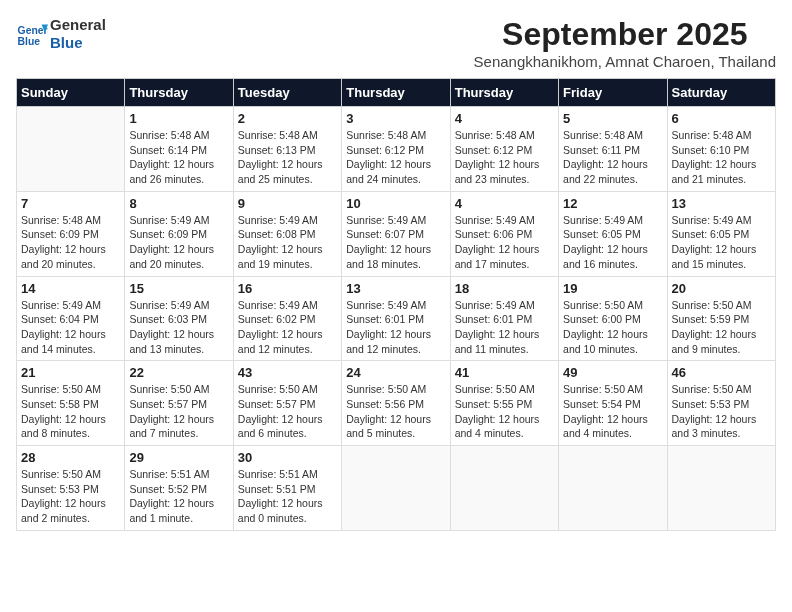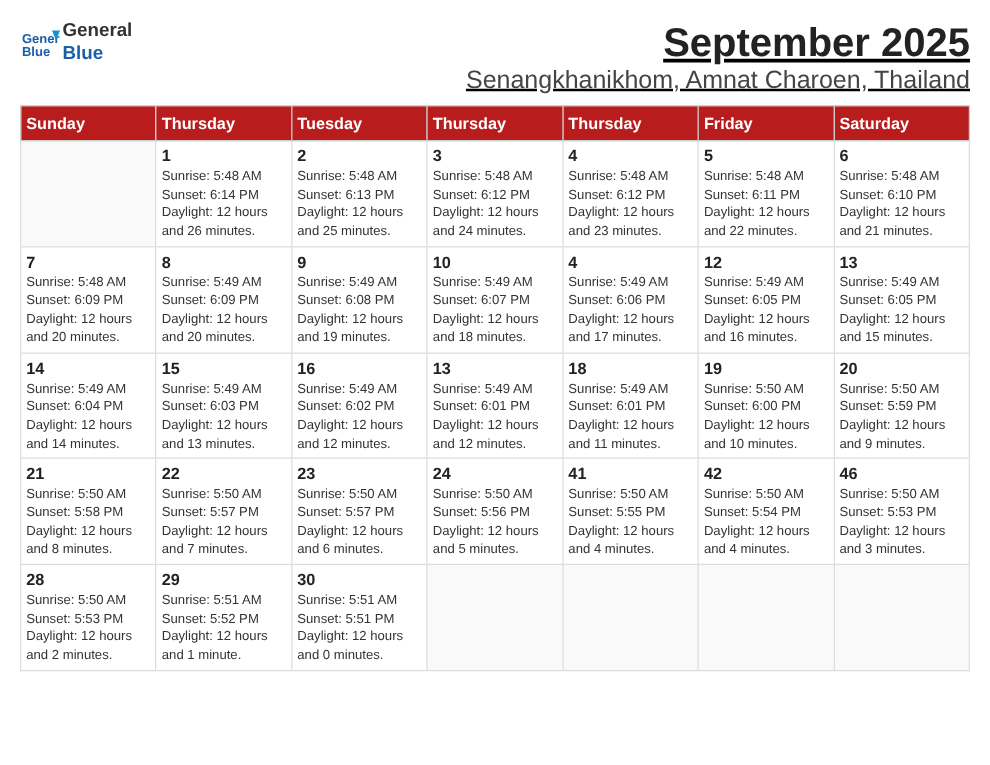--- a/index.html
+++ b/index.html
@@ -19,39 +19,38 @@
     .logo {
       display: flex;
       align-items: center;
     }
     .logo-icon {
       width: 32px;
       height: 32px;
       margin-right: 2px;
     }
     .title-block {
-      text-align: right;
-      text-decoration: underline;
+      text-align: center;
     }
     .main-title {
       font-size: 32px;
       font-weight: bold;
       color: #222;
     }
     .subtitle {
-      font-size: 20px;
+      font-size: 15px;
       color: #444;
     }
     table {
       width: 100%;
       border-collapse: collapse;
       font-size: 11px;
     }
     thead tr th {
-      background-color: #b91c1c;
+      background-color: #0f172a;
       color: #fff;
       padding: 6px 4px;
       text-align: left;
       font-size: 13px;
       font-weight: bold;
       border: 1px solid #ccc;
     }
     tbody tr td {
       vertical-align: top;
       padding: 4px;
@@ -272,42 +271,42 @@
 and 8 minutes.</div>
         </td>
         <td>
           <span class="day-num">22</span>
           <div class="day-info" style="white-space: pre-line;">Sunrise: 5:50 AM
 Sunset: 5:57 PM
 Daylight: 12 hours
 and 7 minutes.</div>
         </td>
         <td>
-          <span class="day-num">23</span>
+          <span class="day-num">43</span>
           <div class="day-info" style="white-space: pre-line;">Sunrise: 5:50 AM
 Sunset: 5:57 PM
 Daylight: 12 hours
 and 6 minutes.</div>
         </td>
         <td>
           <span class="day-num">24</span>
           <div class="day-info" style="white-space: pre-line;">Sunrise: 5:50 AM
 Sunset: 5:56 PM
 Daylight: 12 hours
 and 5 minutes.</div>
         </td>
         <td>
           <span class="day-num">41</span>
           <div class="day-info" style="white-space: pre-line;">Sunrise: 5:50 AM
 Sunset: 5:55 PM
 Daylight: 12 hours
 and 4 minutes.</div>
         </td>
         <td>
-          <span class="day-num">42</span>
+          <span class="day-num">49</span>
           <div class="day-info" style="white-space: pre-line;">Sunrise: 5:50 AM
 Sunset: 5:54 PM
 Daylight: 12 hours
 and 4 minutes.</div>
         </td>
         <td>
           <span class="day-num">46</span>
           <div class="day-info" style="white-space: pre-line;">Sunrise: 5:50 AM
 Sunset: 5:53 PM
 Daylight: 12 hours

